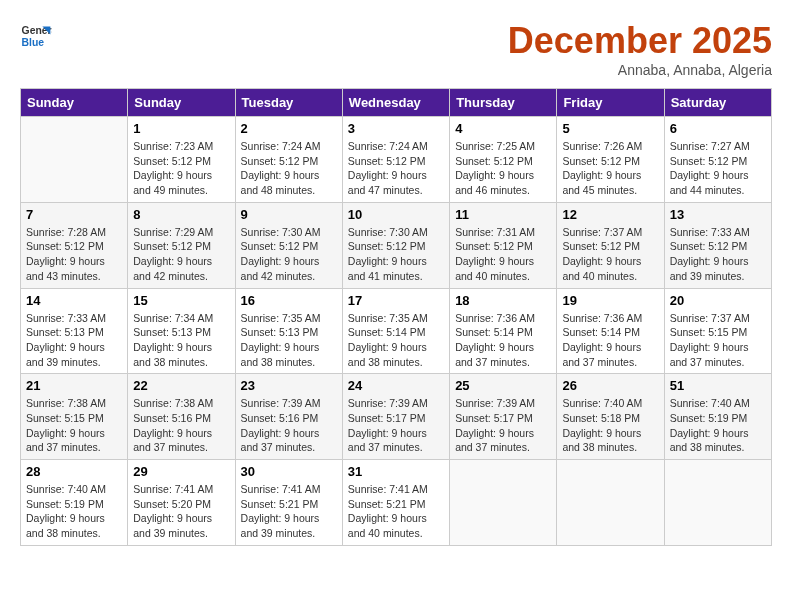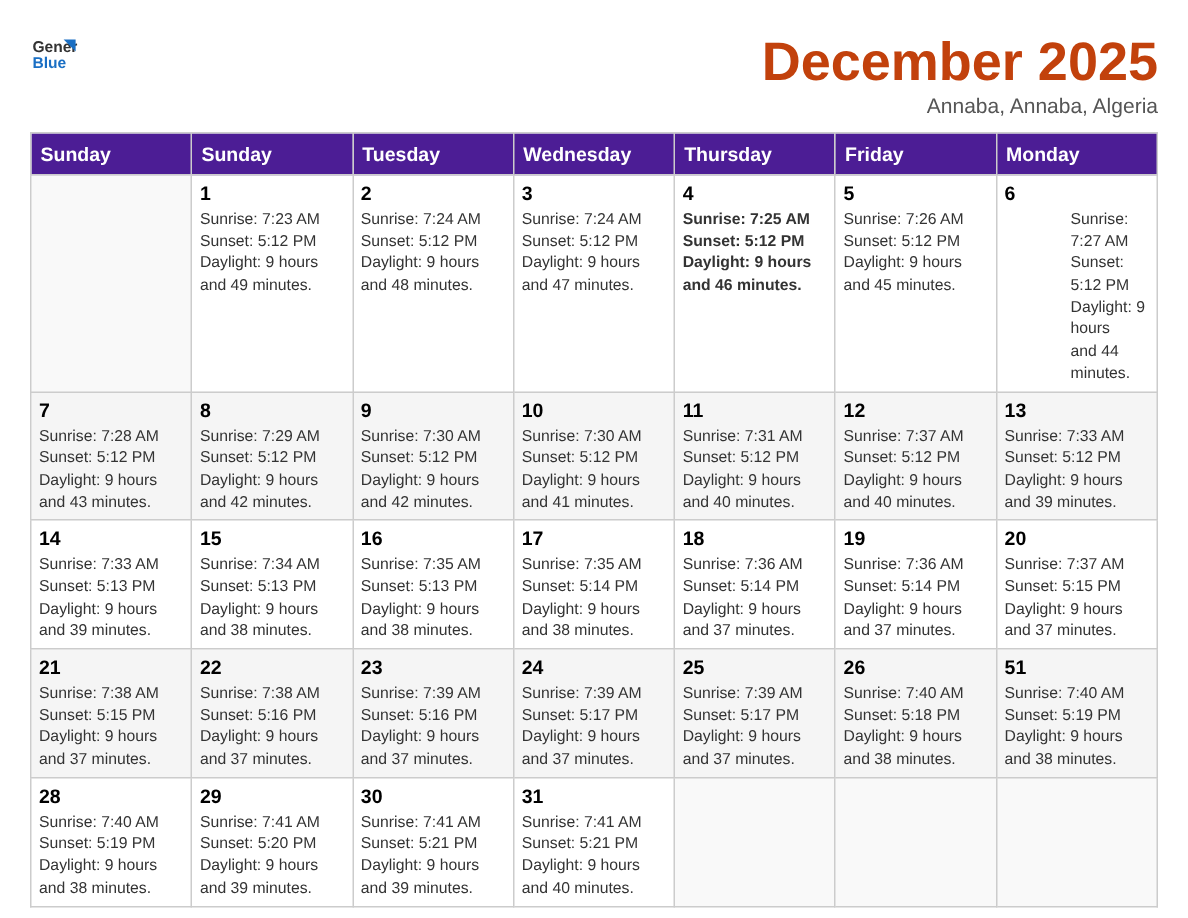--- a/index.html
+++ b/index.html
@@ -98,21 +98,21 @@
 
 <table>
   <thead>
     <tr>
     <th>Sunday</th>
         <th>Sunday</th>
         <th>Tuesday</th>
         <th>Wednesday</th>
         <th>Thursday</th>
         <th>Friday</th>
-        <th>Monday</th>
+        <th>Saturday</th>
       </tr>
   </thead>
   <tbody id="calendar-body">
   <tr>
         <td class="empty-cell"></td>
         <td>
           <div class="day-num">1</div>
           <div class="day-info" style="white-space: pre-line;">Sunrise: 7:23 AM
 Sunset: 5:12 PM
 Daylight: 9 hours
@@ -127,35 +127,35 @@
         </td>
         <td>
           <div class="day-num">3</div>
           <div class="day-info" style="white-space: pre-line;">Sunrise: 7:24 AM
 Sunset: 5:12 PM
 Daylight: 9 hours
 and 47 minutes.</div>
         </td>
         <td>
           <div class="day-num">4</div>
-          <div class="day-info" style="white-space: pre-line; font-weight: bold;">Sunrise: 7:25 AM
+          <div class="day-info" style="white-space: pre-line;">Sunrise: 7:25 AM
 Sunset: 5:12 PM
 Daylight: 9 hours
 and 46 minutes.</div>
         </td>
         <td>
           <div class="day-num">5</div>
           <div class="day-info" style="white-space: pre-line;">Sunrise: 7:26 AM
 Sunset: 5:12 PM
 Daylight: 9 hours
 and 45 minutes.</div>
         </td>
         <td>
           <div class="day-num">6</div>
-          <div class="day-info" style="white-space: pre-line; margin-left: 44px;">Sunrise: 7:27 AM
+          <div class="day-info" style="white-space: pre-line;">Sunrise: 7:27 AM
 Sunset: 5:12 PM
 Daylight: 9 hours
 and 44 minutes.</div>
         </td>
       </tr>
       <tr>
         <td>
           <div class="day-num">7</div>
           <div class="day-info" style="white-space: pre-line;">Sunrise: 7:28 AM
 Sunset: 5:12 PM

